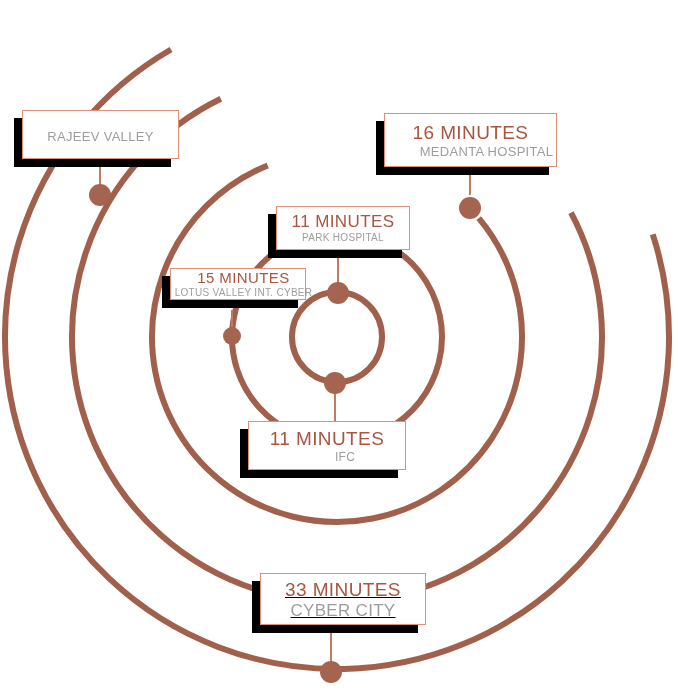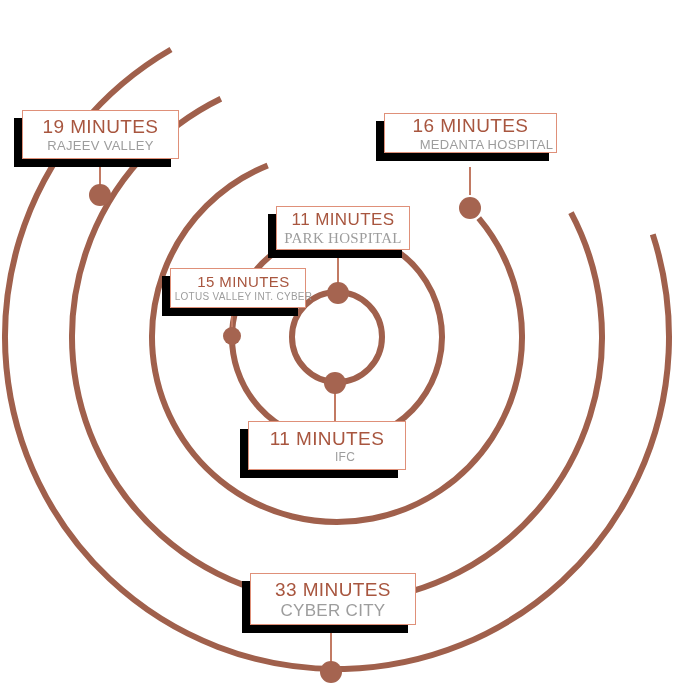--- a/index.html
+++ b/index.html
@@ -77,59 +77,58 @@
       <path d="M 478.72 218.08 A 185 185 0 1 1 267.70 165.47" fill="none" stroke="#a0604c" stroke-width="6" stroke-linecap="butt"></path>
       <path d="M 570.98 212.59 A 265 265 0 1 1 220.83 98.82" fill="none" stroke="#a0604c" stroke-width="6" stroke-linecap="butt"></path>
       <path d="M 652.75 234.41 A 332 332 0 1 1 171.00 49.48" fill="none" stroke="#a0604c" stroke-width="6" stroke-linecap="butt"></path>
     </svg>
 
   <div id="markers-layer">
       <div class="marker">
         <div class="leader" style="left: 99.2px; top: 159px; height: 29px;"></div>
         <div class="dot" style="left: 89px; top: 184px; width: 22px; height: 22px;"></div>
         <div class="callout" style="left: 22px; top: 110px; width: 157px; height: 49px;">
-          <div class="minutes" style="font-size: 19px;">19 MINUTES</div>
           <div class="place" style="font-size: 13px;">RAJEEV VALLEY</div>
         </div>
       </div>
       <div class="marker">
         <div class="leader" style="left: 469.2px; top: 167px; height: 28px;"></div>
         <div class="dot" style="left: 459px; top: 197px; width: 22px; height: 22px;"></div>
-        <div class="callout" style="left: 384px; top: 113px; width: 173px; height: 40px; align-items: center;">
+        <div class="callout" style="left: 384px; top: 113px; width: 173px; height: 54px; align-items: center;">
           <div class="minutes" style="font-size: 19px;">16 MINUTES</div>
           <div class="place" style="font-size: 13px; margin-left: 32px;">MEDANTA HOSPITAL</div>
         </div>
       </div>
       <div class="marker">
         <div class="leader" style="left: 337.2px; top: 250px; height: 36px;"></div>
         <div class="dot" style="left: 327px; top: 282px; width: 22px; height: 22px;"></div>
         <div class="callout" style="left: 276px; top: 206px; width: 134px; height: 44px;">
           <div class="minutes" style="font-size: 17px;">11 MINUTES</div>
-          <div class="place" style="font-size: 15px; font-family: Liberation Serif, serif;">PARK HOSPITAL</div>
+          <div class="place" style="font-size: 10px;">PARK HOSPITAL</div>
         </div>
       </div>
       <div class="marker">
         <div class="leader" style="left: 231.2px; top: 310px; height: 20px;"></div>
         <div class="dot" style="left: 223px; top: 327px; width: 18px; height: 18px;"></div>
-        <div class="callout" style="left: 170px; top: 268px; width: 136px; height: 40px; padding-left: 11px;">
+        <div class="callout" style="left: 170px; top: 268px; width: 136px; height: 32px; padding-left: 11px;">
           <div class="minutes" style="font-size: 15px;">15 MINUTES</div>
           <div class="place" style="font-size: 10px;">LOTUS VALLEY INT. CYBER</div>
         </div>
       </div>
       <div class="marker">
         <div class="leader" style="left: 334.2px; top: 392px; height: 29px;"></div>
         <div class="dot" style="left: 324px; top: 372px; width: 22px; height: 22px;"></div>
         <div class="callout" style="left: 248px; top: 421px; width: 158px; height: 49px;">
           <div class="minutes" style="font-size: 19px;">11 MINUTES</div>
           <div class="place" style="font-size: 12px; margin-left: 36px;">IFC</div>
         </div>
       </div>
       <div class="marker">
         <div class="leader" style="left: 330.2px; top: 625px; height: 40px;"></div>
         <div class="dot" style="left: 320px; top: 661px; width: 22px; height: 22px;"></div>
-        <div class="callout" style="left: 250px; top: 573px; width: 166px; height: 52px;">
+        <div class="callout" style="left: 260px; top: 573px; width: 166px; height: 52px; text-decoration: underline;">
           <div class="minutes" style="font-size: 19px;">33 MINUTES</div>
           <div class="place" style="font-size: 17px;">CYBER CITY</div>
         </div>
       </div>
     </div>
 
 </div>
 
 </body></html>

